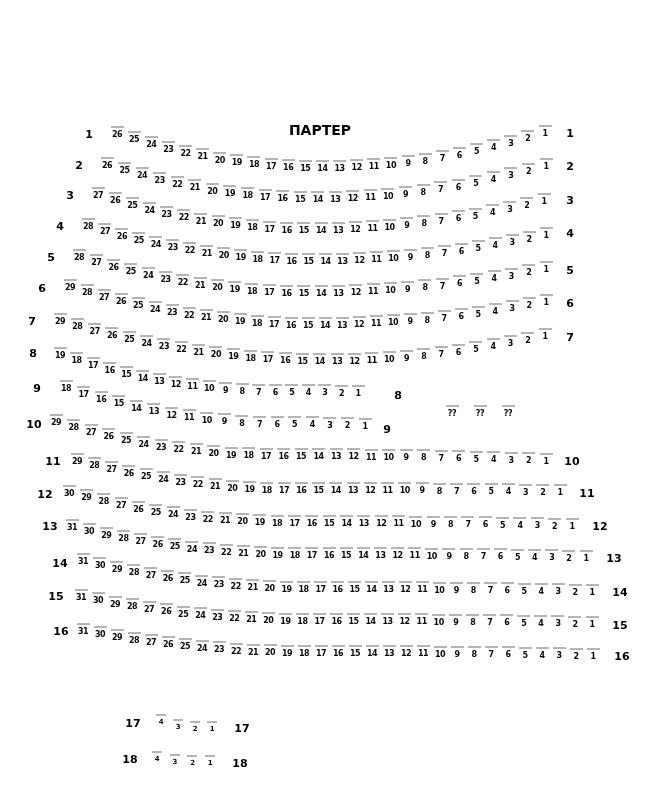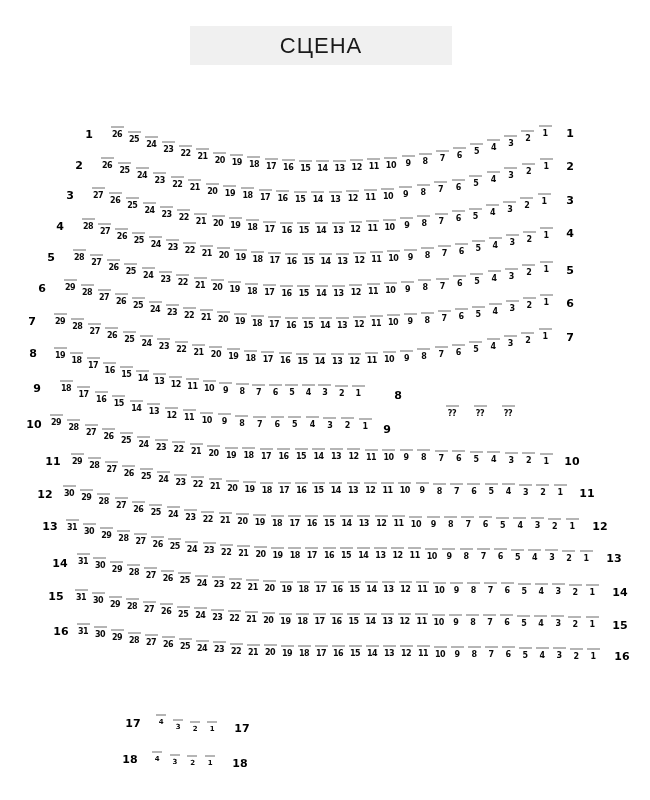--- a/index.html
+++ b/index.html
@@ -14,23 +14,21 @@
   .seat-back{width:13px;height:2px;background:#b5b5b5;margin:0 auto;}
   .seat-num{font-size:8px;font-weight:bold;color:#0a0a0a;line-height:9px;margin-top:2px;letter-spacing:-0.5px;}
   .seat.small .seat-back{width:10px;}
   .seat.small .seat-num{font-size:7px;}
   .row-label{position:absolute;transform:translate(-50%,-50%);font-weight:bold;font-size:11px;color:#000;white-space:nowrap;}
 </style>
 </head>
 <body>
 
 <div class="canvas">
-  <div class="stage">
-    <span>СЦЕНА</span>
-  </div>
+  <div class="section-title">ПАРТЕР</div>
   <div id="seatmap">
       <div class="seat" style="left: 106px; top: 126px;">
         <div class="seat-back"></div>
         <div class="seat-num">26</div>
       </div>
       <div class="seat" style="left: 123.12px; top: 131.431px;">
         <div class="seat-back"></div>
         <div class="seat-num">25</div>
       </div>
       <div class="seat" style="left: 140.24px; top: 136.389px;">

